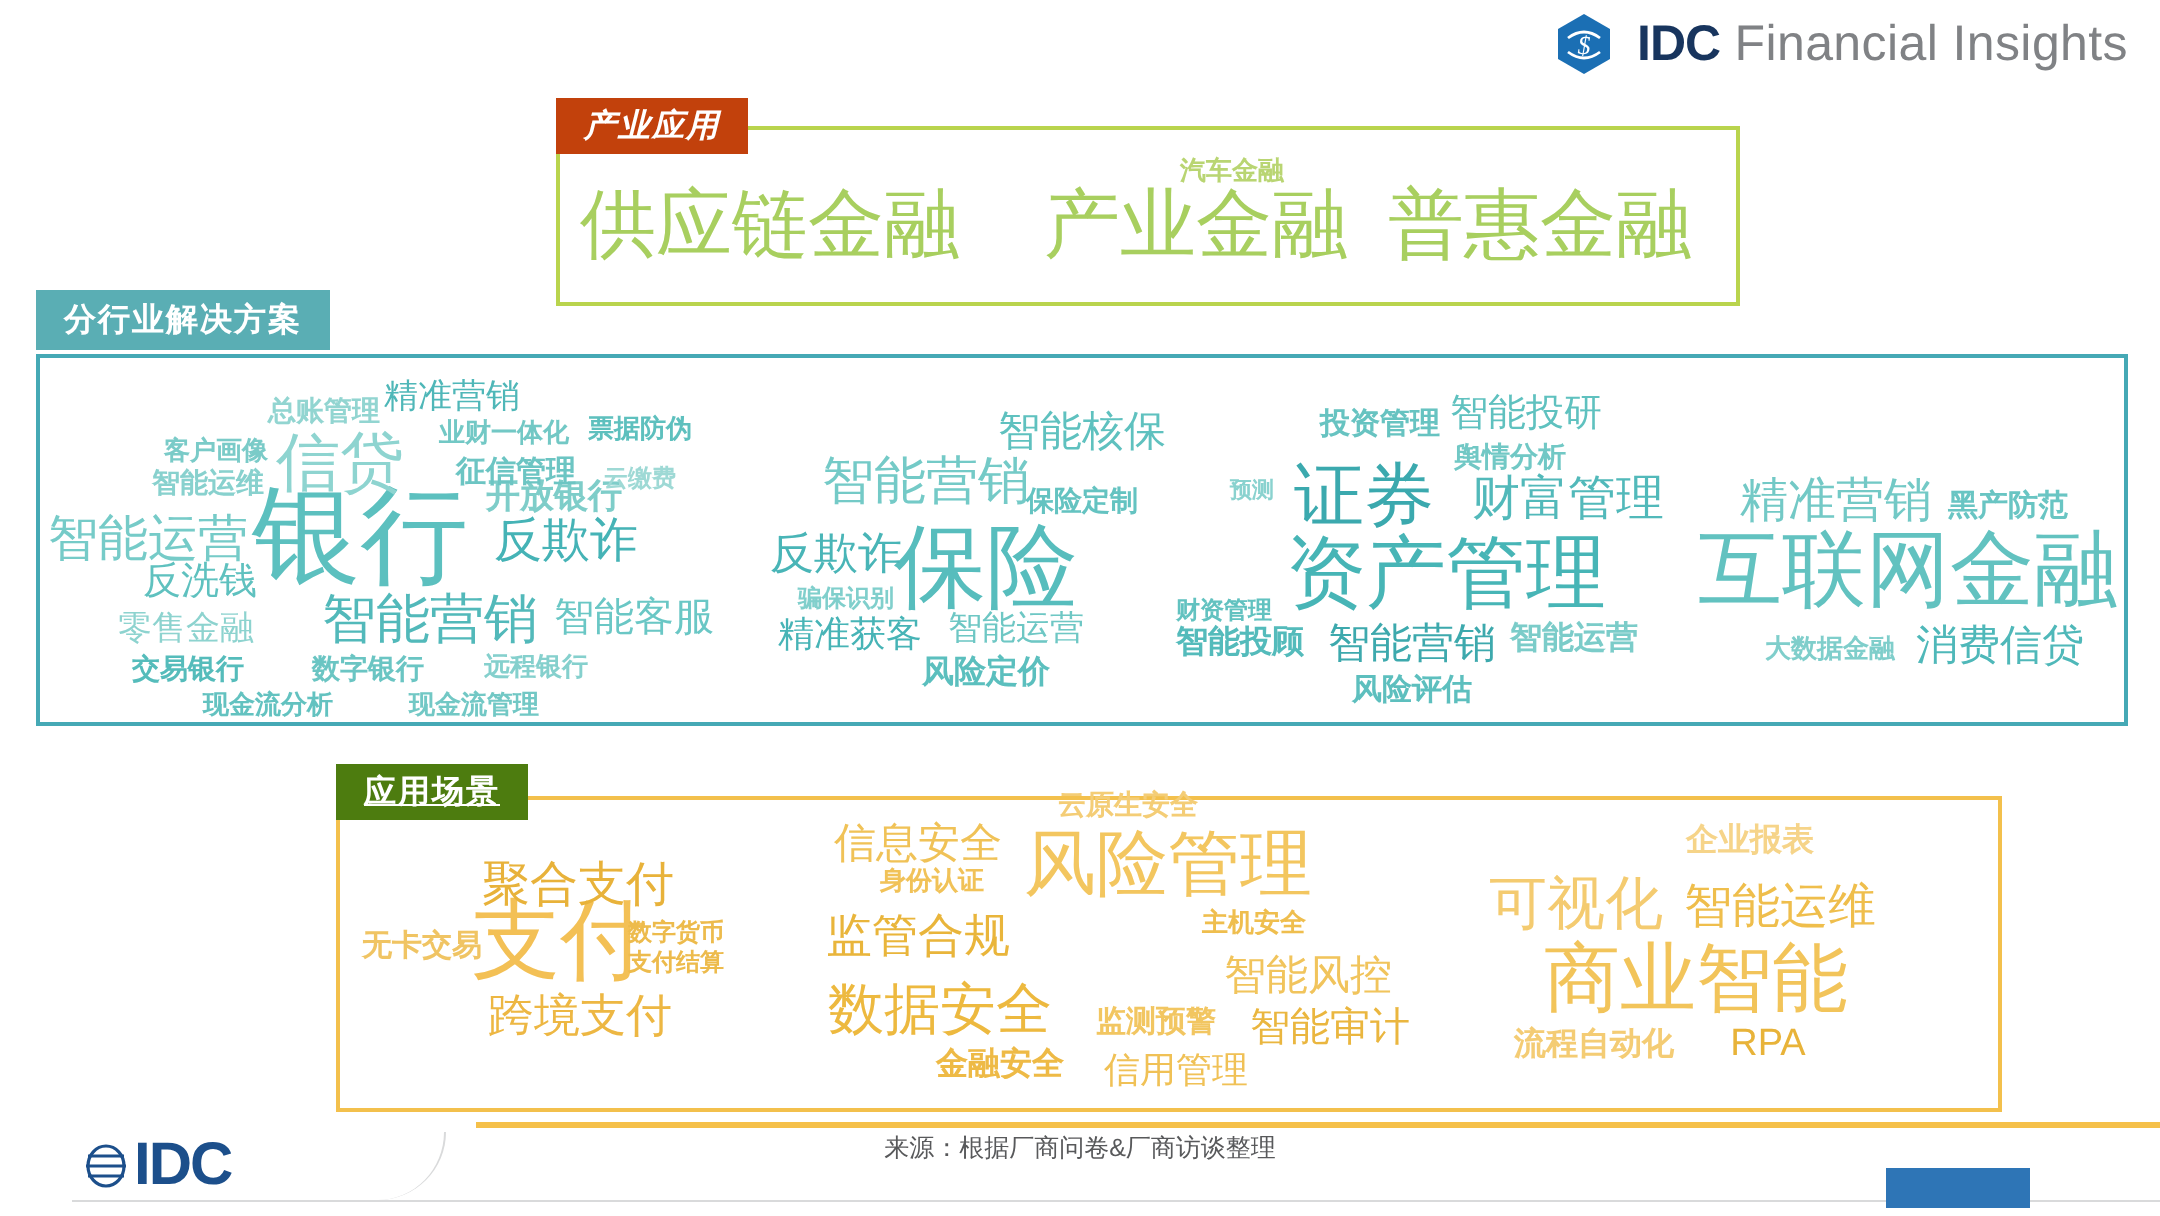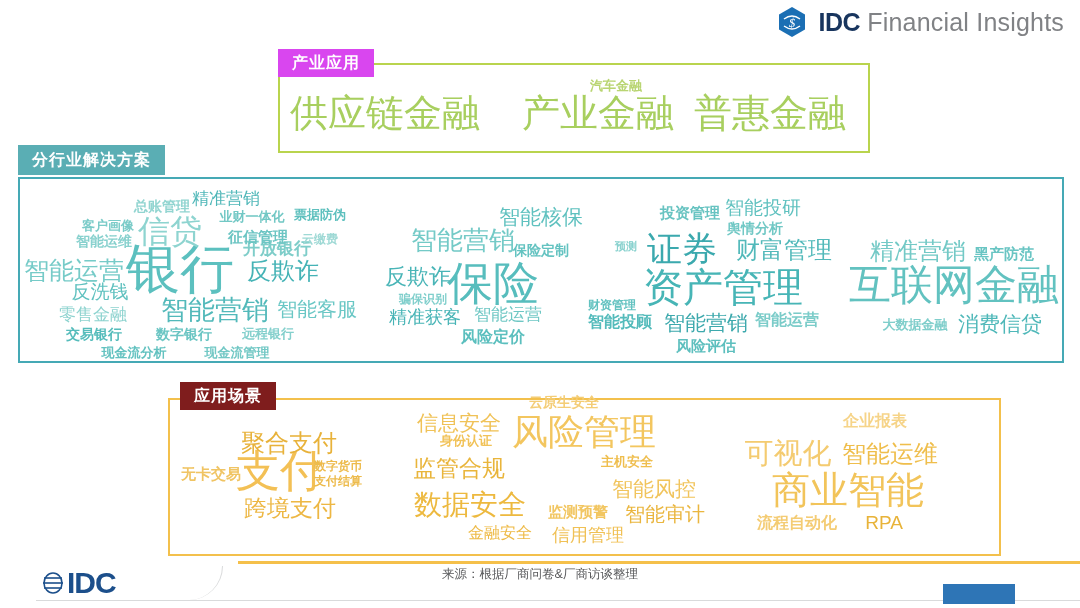--- a/index.html
+++ b/index.html
@@ -69,21 +69,22 @@
   #panel-industry {
     left: 278px;
     top: 63px;
     width: 592px;
     height: 90px;
     border: 2px solid #b9d44d;
   }
   #tab-industry {
     left: 278px;
     top: 49px;
-    background: #d946ef;
+    background: #c2410c;
+    font-style: italic;
   }
 
   #panel-vertical {
     left: 18px;
     top: 177px;
     width: 1046px;
     height: 186px;
     border: 2px solid #45a9b5;
   }
   #tab-vertical {
@@ -94,23 +95,24 @@
   }
 
   #panel-scenario {
     left: 168px;
     top: 398px;
     width: 833px;
     height: 158px;
     border: 2px solid #f3c04c;
   }
   #tab-scenario {
-    left: 180px;
+    left: 168px;
     top: 382px;
-    background: #7f1d1d;
+    background: #4d7c0f;
+    text-decoration: underline;
   }
 
   
   .cloud {
     position: absolute;
     left: 0;
     top: 0;
     width: 100%;
     height: 100%;
   }
@@ -272,21 +274,21 @@
       <div class="w" style="left: 211px; top: 473px; font-size: 15px; color: rgb(240, 196, 99); font-weight: bold;">无卡交易</div>
       <div class="w" style="left: 338px; top: 466px; font-size: 12px; color: rgb(237, 187, 76); font-weight: bold;">数字货币</div>
       <div class="w" style="left: 338px; top: 481px; font-size: 12px; color: rgb(237, 187, 76); font-weight: bold;">支付结算</div>
       <div class="w" style="left: 584px; top: 432px; font-size: 36px; color: rgb(243, 198, 95); font-weight: normal;">风险管理</div>
       <div class="w" style="left: 470px; top: 505px; font-size: 28px; color: rgb(237, 185, 63); font-weight: normal;">数据安全</div>
       <div class="w" style="left: 459px; top: 468px; font-size: 23px; color: rgb(233, 181, 59); font-weight: normal;">监管合规</div>
       <div class="w" style="left: 459px; top: 422px; font-size: 21px; color: rgb(240, 194, 87); font-weight: normal;">信息安全</div>
       <div class="w" style="left: 654px; top: 488px; font-size: 21px; color: rgb(241, 196, 92); font-weight: normal;">智能风控</div>
       <div class="w" style="left: 665px; top: 514px; font-size: 20px; color: rgb(234, 182, 63); font-weight: normal;">智能审计</div>
       <div class="w" style="left: 588px; top: 535px; font-size: 18px; color: rgb(240, 193, 86); font-weight: normal;">信用管理</div>
-      <div class="w" style="left: 500px; top: 533px; font-size: 16px; color: rgb(238, 186, 70); font-weight: normal;">金融安全</div>
+      <div class="w" style="left: 500px; top: 533px; font-size: 16px; color: rgb(238, 186, 70); font-weight: bold;">金融安全</div>
       <div class="w" style="left: 578px; top: 511px; font-size: 15px; color: rgb(242, 198, 97); font-weight: bold;">监测预警</div>
       <div class="w" style="left: 564px; top: 402px; font-size: 14px; color: rgb(244, 205, 118); font-weight: bold;">云原生安全</div>
       <div class="w" style="left: 466px; top: 440px; font-size: 13px; color: rgb(241, 194, 88); font-weight: bold;">身份认证</div>
       <div class="w" style="left: 627px; top: 461px; font-size: 13px; color: rgb(239, 190, 78); font-weight: bold;">主机安全</div>
       <div class="w" style="left: 848px; top: 490px; font-size: 38px; color: rgb(242, 196, 90); font-weight: normal;">商业智能</div>
       <div class="w" style="left: 788px; top: 453px; font-size: 29px; color: rgb(244, 203, 112); font-weight: normal;">可视化</div>
       <div class="w" style="left: 890px; top: 454px; font-size: 24px; color: rgb(239, 190, 76); font-weight: normal;">智能运维</div>
       <div class="w" style="left: 875px; top: 421px; font-size: 16px; color: rgb(246, 212, 137); font-weight: bold;">企业报表</div>
       <div class="w" style="left: 797px; top: 523px; font-size: 16px; color: rgb(244, 204, 116); font-weight: bold;">流程自动化</div>
       <div class="w" style="left: 884px; top: 522px; font-size: 19px; color: rgb(232, 179, 57); font-weight: normal;">RPA</div>

